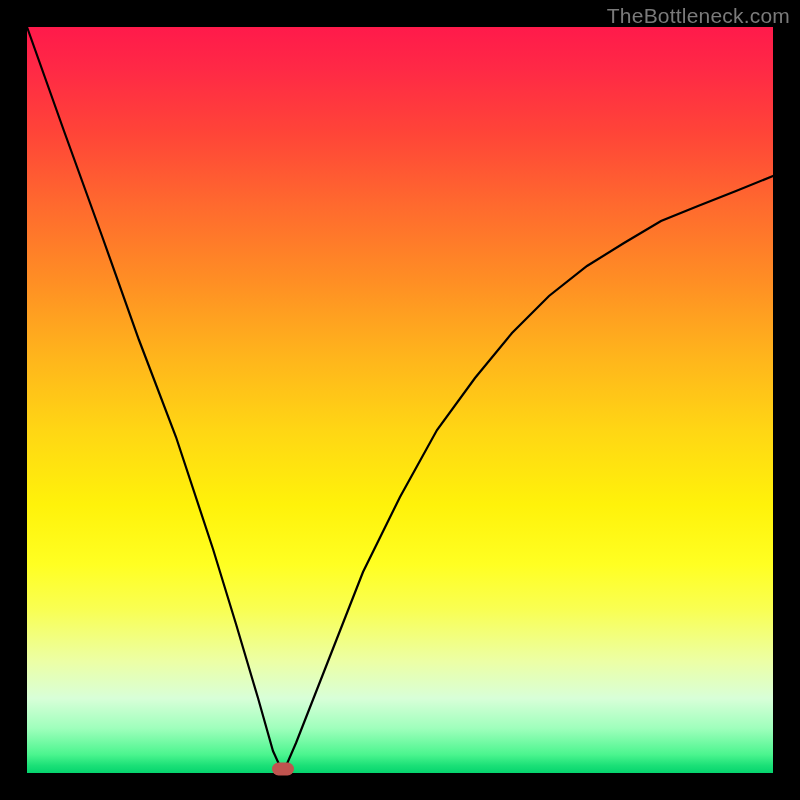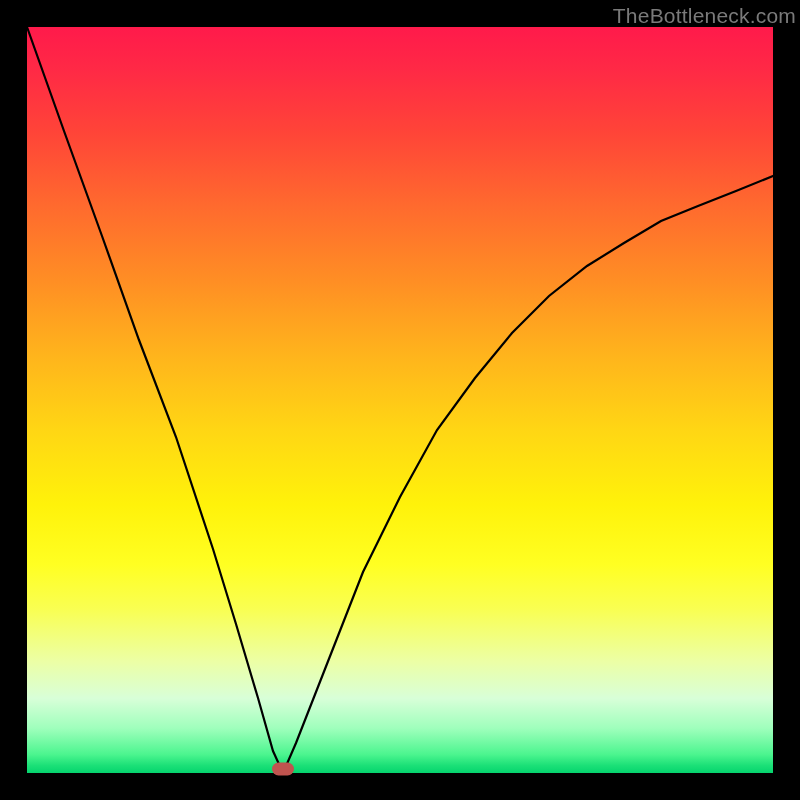--- a/index.html
+++ b/index.html
@@ -59,21 +59,21 @@
     position: absolute;
     width: 22px;
     height: 13px;
     border-radius: 7px;
     background: #c0544f;
     transform: translate(-50%, -50%);
   }
   .watermark {
     position: absolute;
     top: 4px;
-    right: 4px;
+    right: 10px;
     color: #7a7a7a;
     font-size: 21px;
     letter-spacing: 0.2px;
     user-select: none;
   }
 </style>
 </head>
 <body>
 
 <div class="frame">

